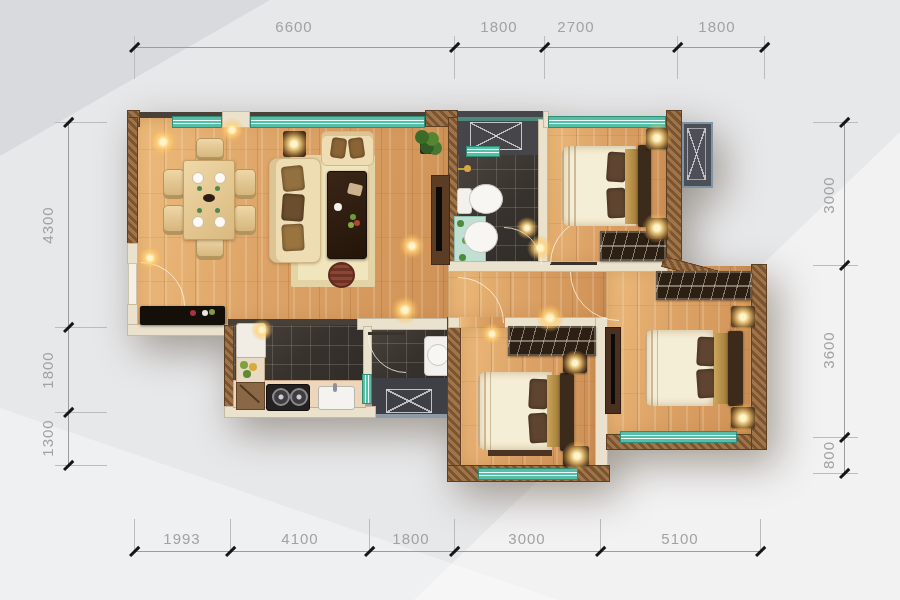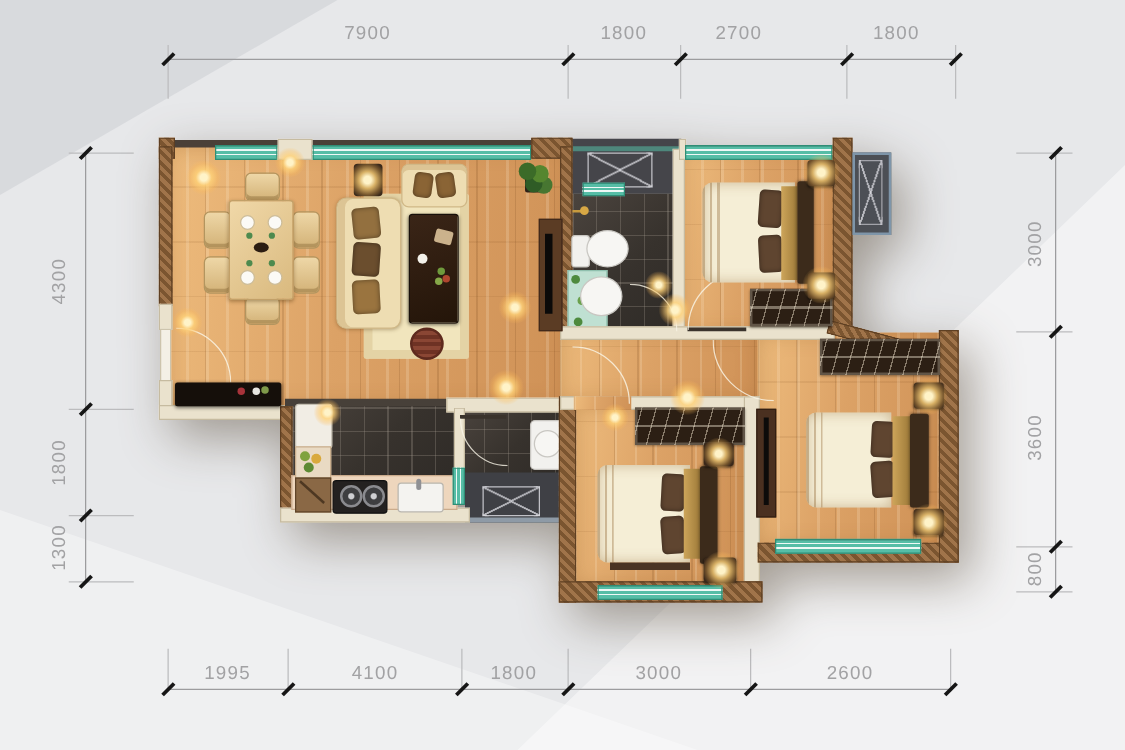--- a/index.html
+++ b/index.html
@@ -79,43 +79,43 @@
   <div class="extline" style="left:134px;top:36px;width:1px;height:43px;"></div>
   <div class="extline" style="left:454px;top:36px;width:1px;height:43px;"></div>
   <div class="extline" style="left:544px;top:36px;width:1px;height:43px;"></div>
   <div class="extline" style="left:677px;top:36px;width:1px;height:43px;"></div>
   <div class="extline" style="left:764px;top:36px;width:1px;height:43px;"></div>
   <div class="tickmark" style="left:128px;top:46px;"></div>
   <div class="tickmark" style="left:448px;top:46px;"></div>
   <div class="tickmark" style="left:538px;top:46px;"></div>
   <div class="tickmark" style="left:671px;top:46px;"></div>
   <div class="tickmark" style="left:758px;top:46px;"></div>
-  <div class="dimlab" style="left:266px;top:19px;">7900</div>
+  <div class="dimlab" style="left:266px;top:19px;">6600</div>
   <div class="dimlab" style="left:471px;top:19px;">1800</div>
-  <div class="dimlab" style="left:563px;top:19px;">2700</div>
+  <div class="dimlab" style="left:548px;top:19px;">2700</div>
   <div class="dimlab" style="left:689px;top:19px;">1800</div>
 
   <div class="dimline" style="left:134px;top:551px;width:626px;height:1px;"></div>
   <div class="extline" style="left:134px;top:519px;width:1px;height:34px;"></div>
   <div class="extline" style="left:230px;top:519px;width:1px;height:34px;"></div>
   <div class="extline" style="left:369px;top:519px;width:1px;height:34px;"></div>
   <div class="extline" style="left:454px;top:519px;width:1px;height:34px;"></div>
   <div class="extline" style="left:600px;top:519px;width:1px;height:34px;"></div>
   <div class="extline" style="left:760px;top:519px;width:1px;height:34px;"></div>
   <div class="tickmark" style="left:128px;top:550px;"></div>
   <div class="tickmark" style="left:224px;top:550px;"></div>
   <div class="tickmark" style="left:363px;top:550px;"></div>
   <div class="tickmark" style="left:448px;top:550px;"></div>
   <div class="tickmark" style="left:594px;top:550px;"></div>
   <div class="tickmark" style="left:754px;top:550px;"></div>
-  <div class="dimlab" style="left:154px;top:531px;">1995</div>
+  <div class="dimlab" style="left:154px;top:531px;">1993</div>
   <div class="dimlab" style="left:272px;top:531px;">4100</div>
   <div class="dimlab" style="left:383px;top:531px;">1800</div>
   <div class="dimlab" style="left:499px;top:531px;">3000</div>
-  <div class="dimlab" style="left:652px;top:531px;">2600</div>
+  <div class="dimlab" style="left:652px;top:531px;">5100</div>
 
   <div class="dimline" style="left:68px;top:122px;width:1px;height:343px;"></div>
   <div class="extline" style="left:55px;top:122px;width:52px;height:1px;"></div>
   <div class="extline" style="left:55px;top:327px;width:52px;height:1px;"></div>
   <div class="extline" style="left:55px;top:412px;width:52px;height:1px;"></div>
   <div class="extline" style="left:55px;top:465px;width:52px;height:1px;"></div>
   <div class="tickmark" style="left:62px;top:121px;"></div>
   <div class="tickmark" style="left:62px;top:326px;"></div>
   <div class="tickmark" style="left:62px;top:411px;"></div>
   <div class="tickmark" style="left:62px;top:464px;"></div>

